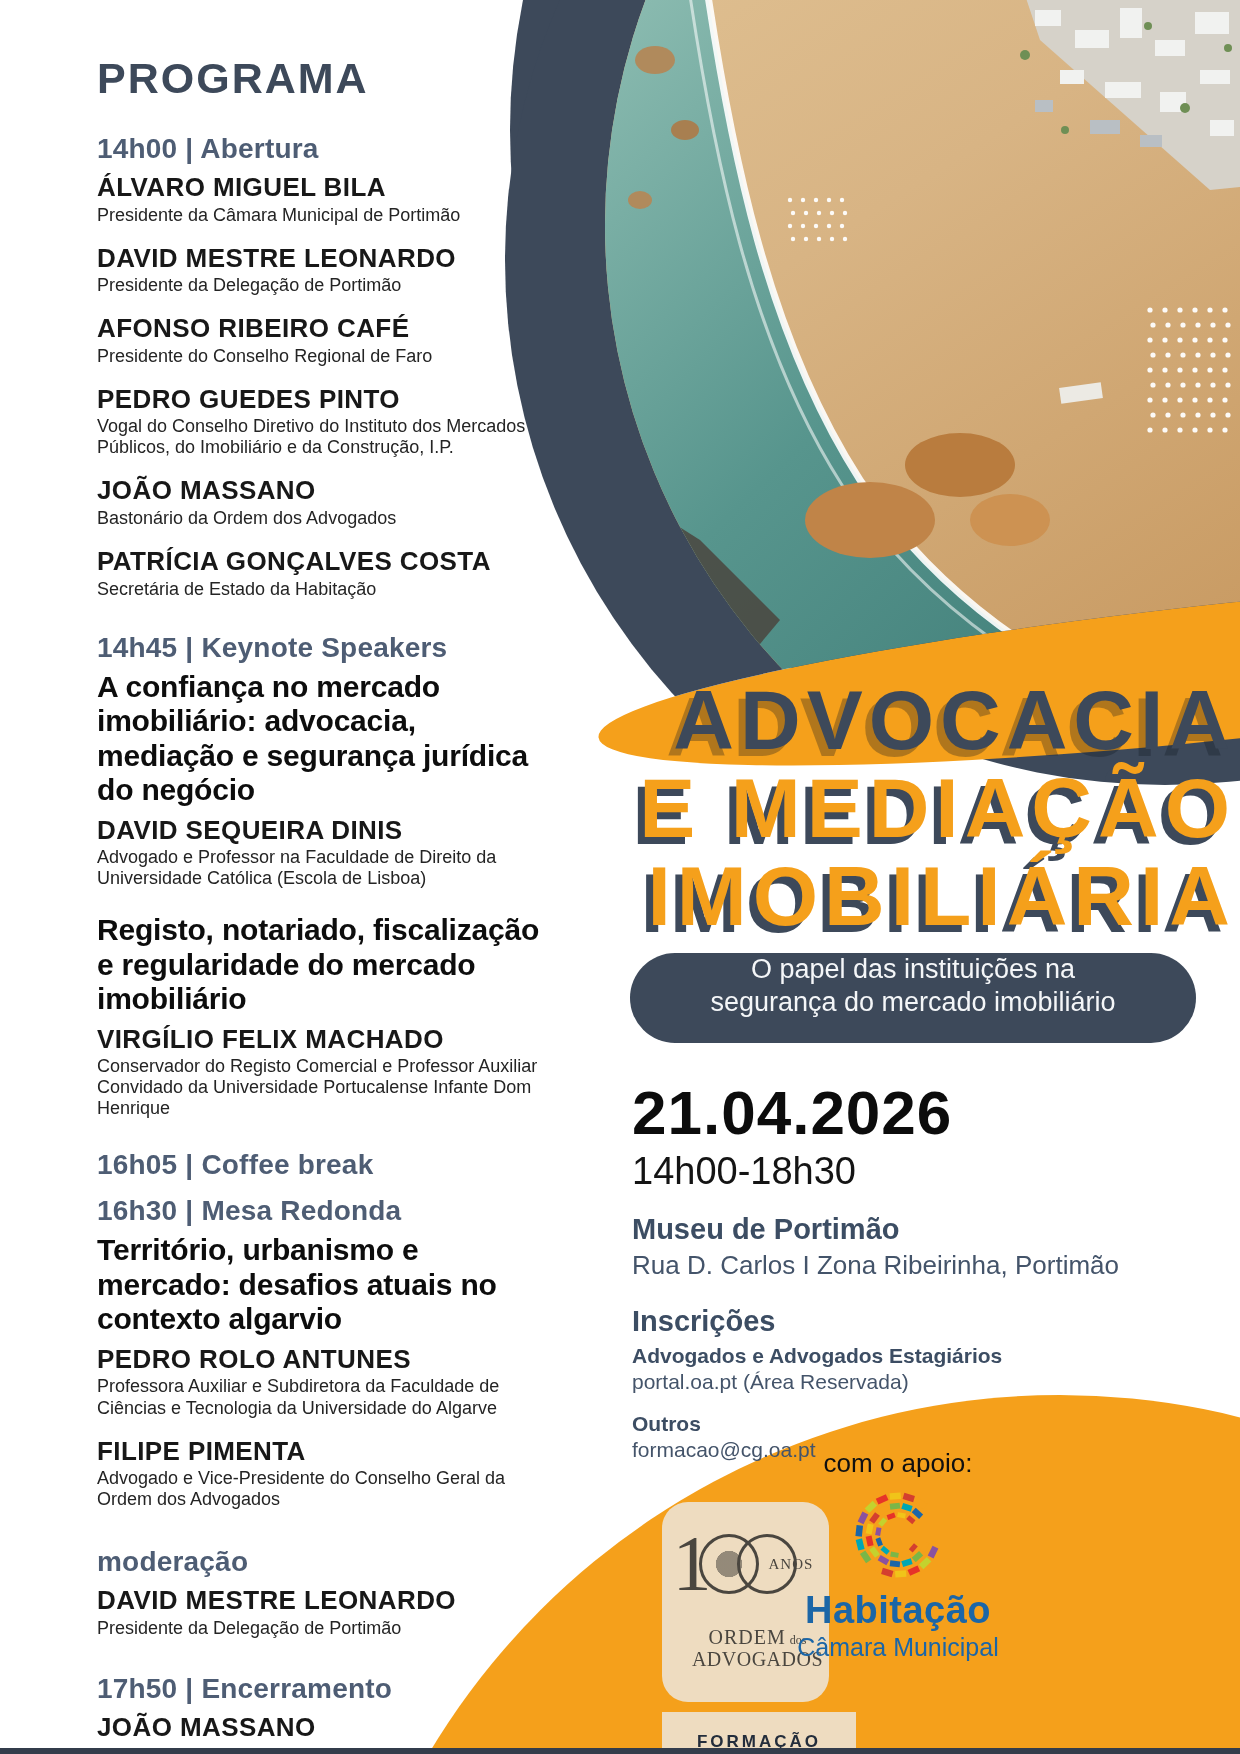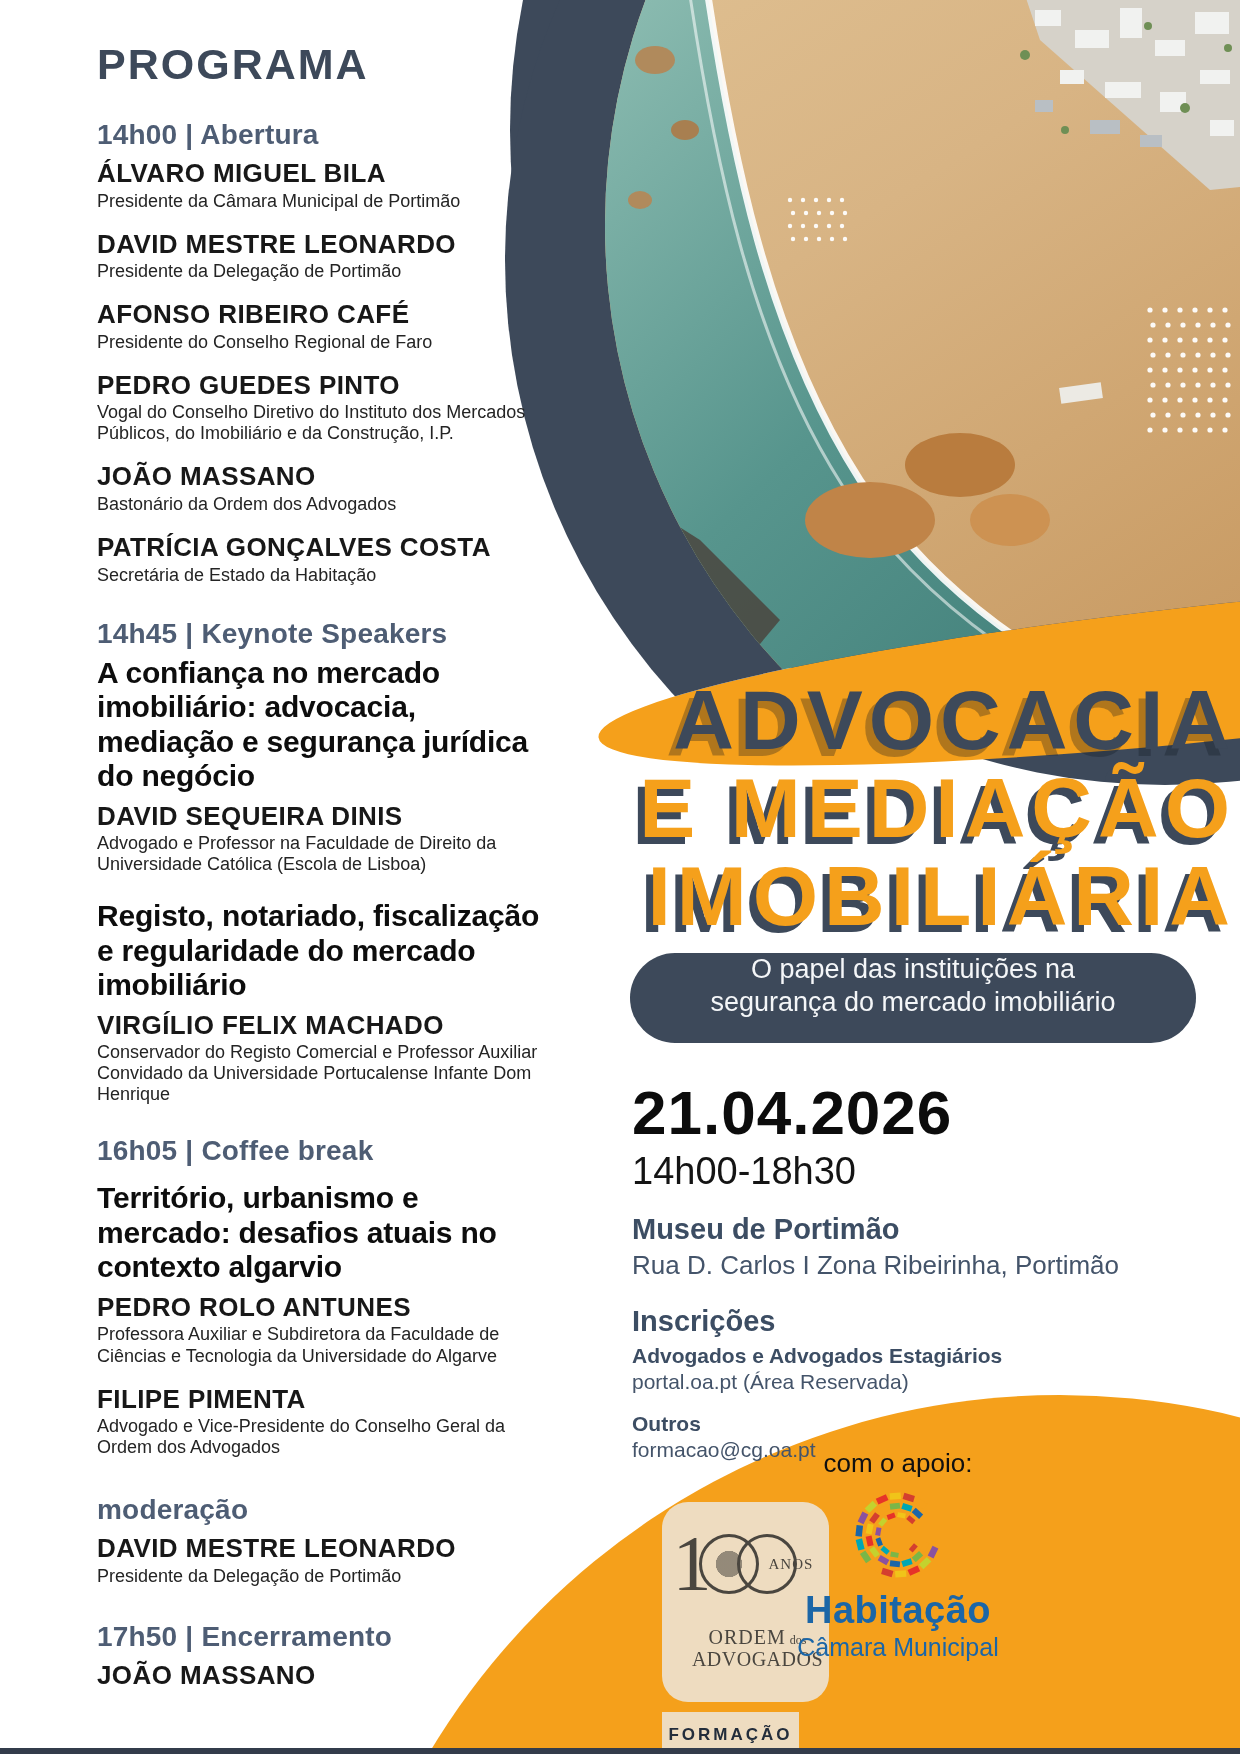--- a/index.html
+++ b/index.html
@@ -2,21 +2,21 @@
 <html><head>
 <meta charset="utf-8">
 <style>
   html,body{margin:0;padding:0;}
   body{width:1240px;height:1754px;position:relative;overflow:hidden;background:#ffffff;
        font-family:"Liberation Sans", sans-serif;}
   .stage{position:absolute;inset:0;}
 
   
   .program{position:absolute;left:97px;top:0;width:480px;z-index:5;}
-  .prog-heading{margin:40px 0 0 0;font-size:43px;font-weight:700;letter-spacing:2px;color:#3d495a;}
+  .prog-heading{margin:54px 0 0 0;font-size:43px;font-weight:700;letter-spacing:2px;color:#3d495a;}
   .session{margin-top:32px;}
   .s-first{margin-top:30px;}
   .s-coffee{margin-top:30px;}
   .s-mesa{margin-top:14px;}
   .s-mod{margin-top:36px;}
   .s-enc{margin-top:34px;}
   .session-label{font-size:28px;font-weight:700;color:#4e5d74;letter-spacing:0.2px;}
   .sp{margin-top:9px;margin-bottom:19px;}
   .sp-name{font-size:26px;font-weight:700;color:#181818;letter-spacing:0.4px;line-height:1.06;}
   .sp-role{font-size:18px;color:#242424;line-height:1.17;margin-top:3px;max-width:452px;}
@@ -52,23 +52,23 @@
   .oa-ring{position:absolute;border:3px solid #4a463f;border-radius:50%;width:60px;height:60px;top:4px;box-sizing:border-box;}
   .oa-ring1{left:28px;background:
       radial-gradient(circle at 50% 50%, rgba(74,70,63,0.55) 0 34%, transparent 35%);}
   .oa-ring2{left:66px;}
   .oa-anos{position:absolute;left:98px;top:26px;font-family:"Liberation Serif", serif;font-size:15px;
            letter-spacing:1px;color:#4a463f;background:transparent;}
   .oa-org{margin-top:18px;font-family:"Liberation Serif", serif;color:#4a463f;line-height:1.12;padding-left:24px;}
   .oa-org .l1{font-size:20px;letter-spacing:1px;}
   .oa-org .dos{font-size:12px;}
   .oa-org .l2{font-size:20px;letter-spacing:0.5px;display:block;}
-  .formacao{position:absolute;left:662px;top:1712px;width:137px;height:42px;background:#eedcc0;z-index:7;
+  .formacao{position:absolute;left:662px;top:1712px;width:194px;height:42px;background:#eedcc0;z-index:7;
             text-align:center;font-size:17px;font-weight:700;letter-spacing:3px;color:#232d3b;
-            padding-top:13px;box-sizing:border-box;}
+            padding-top:20px;box-sizing:border-box;}
   .apoio{position:absolute;left:758px;top:1448px;width:280px;z-index:7;text-align:center;}
   .apoio-label{font-size:26px;color:#101010;}
   .apoio-spiral{margin-top:4px;}
   .apoio-city{font-size:38px;font-weight:700;color:#1b66a7;letter-spacing:0.5px;line-height:1.05;}
   .apoio-sub{font-size:25px;color:#1b66a7;margin-top:2px;}
   .bottom-bar{position:absolute;left:0;top:1748px;width:1240px;height:6px;background:#333c4b;z-index:8;}
 </style>
 </head>
 <body>
 
@@ -272,20 +272,21 @@
       <div class="sp-name">VIRGÍLIO FELIX MACHADO</div>
       <div class="sp-role">Conservador do Registo Comercial e Professor Auxiliar Convidado da Universidade Portucalense Infante Dom Henrique</div>
     </div>
   </div>
 
   <div class="session s-coffee">
     <div class="session-label">16h05 | Coffee break</div>
   </div>
 
   <div class="session s-mesa">
+    <div class="session-label">16h30 | Mesa Redonda</div>
     <div class="talk-title">Território, urbanismo e mercado: desafios atuais no contexto algarvio</div>
     <div class="sp">
       <div class="sp-name">PEDRO ROLO ANTUNES</div>
       <div class="sp-role">Professora Auxiliar e Subdiretora da Faculdade de Ciências e Tecnologia da Universidade do Algarve</div>
     </div>
     <div class="sp">
       <div class="sp-name">FILIPE PIMENTA</div>
       <div class="sp-role">Advogado e Vice-Presidente do Conselho Geral da Ordem dos Advogados</div>
     </div>
   </div>

